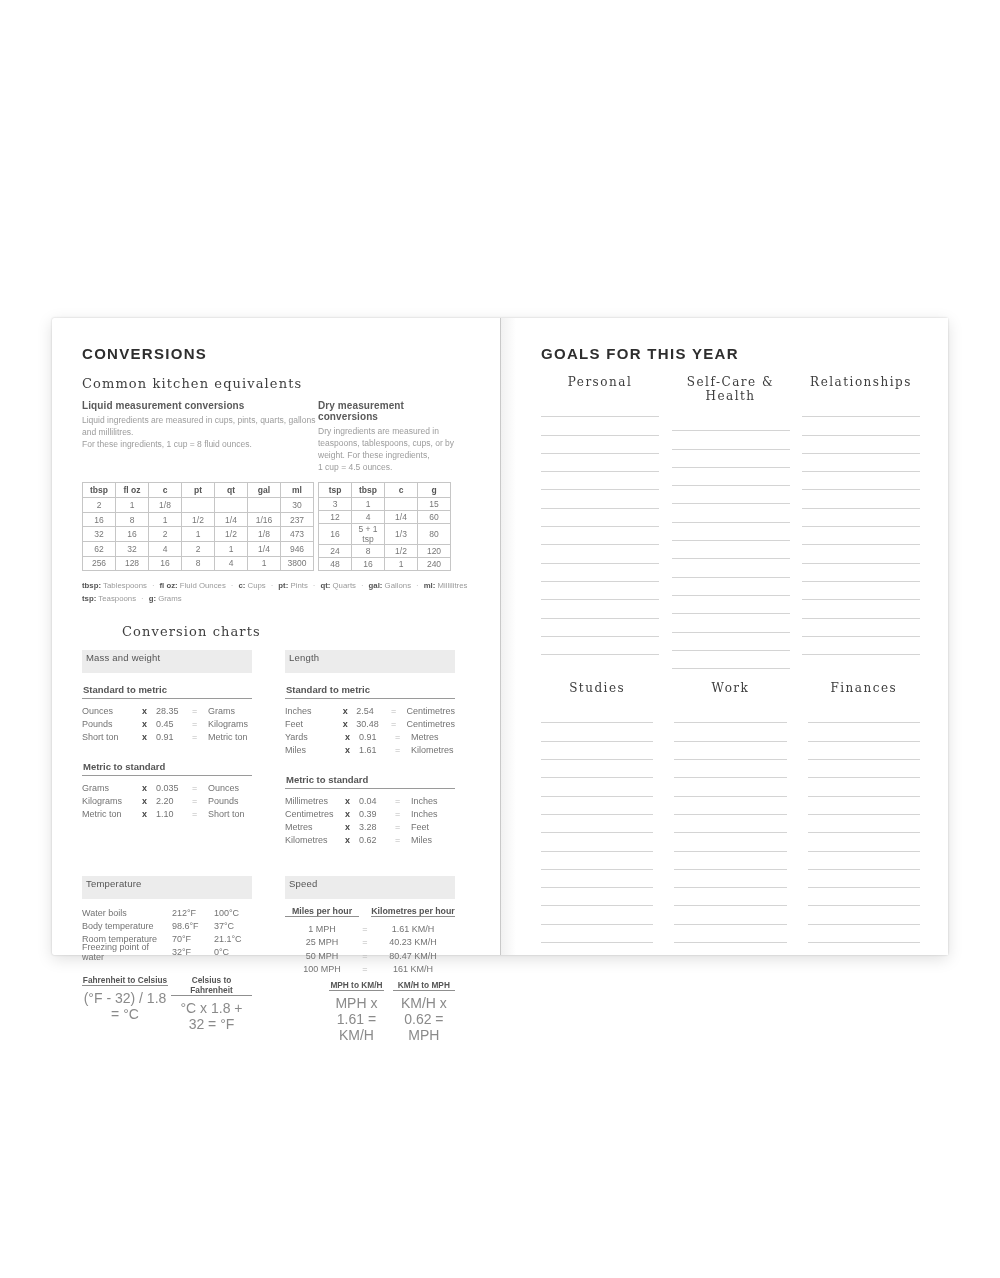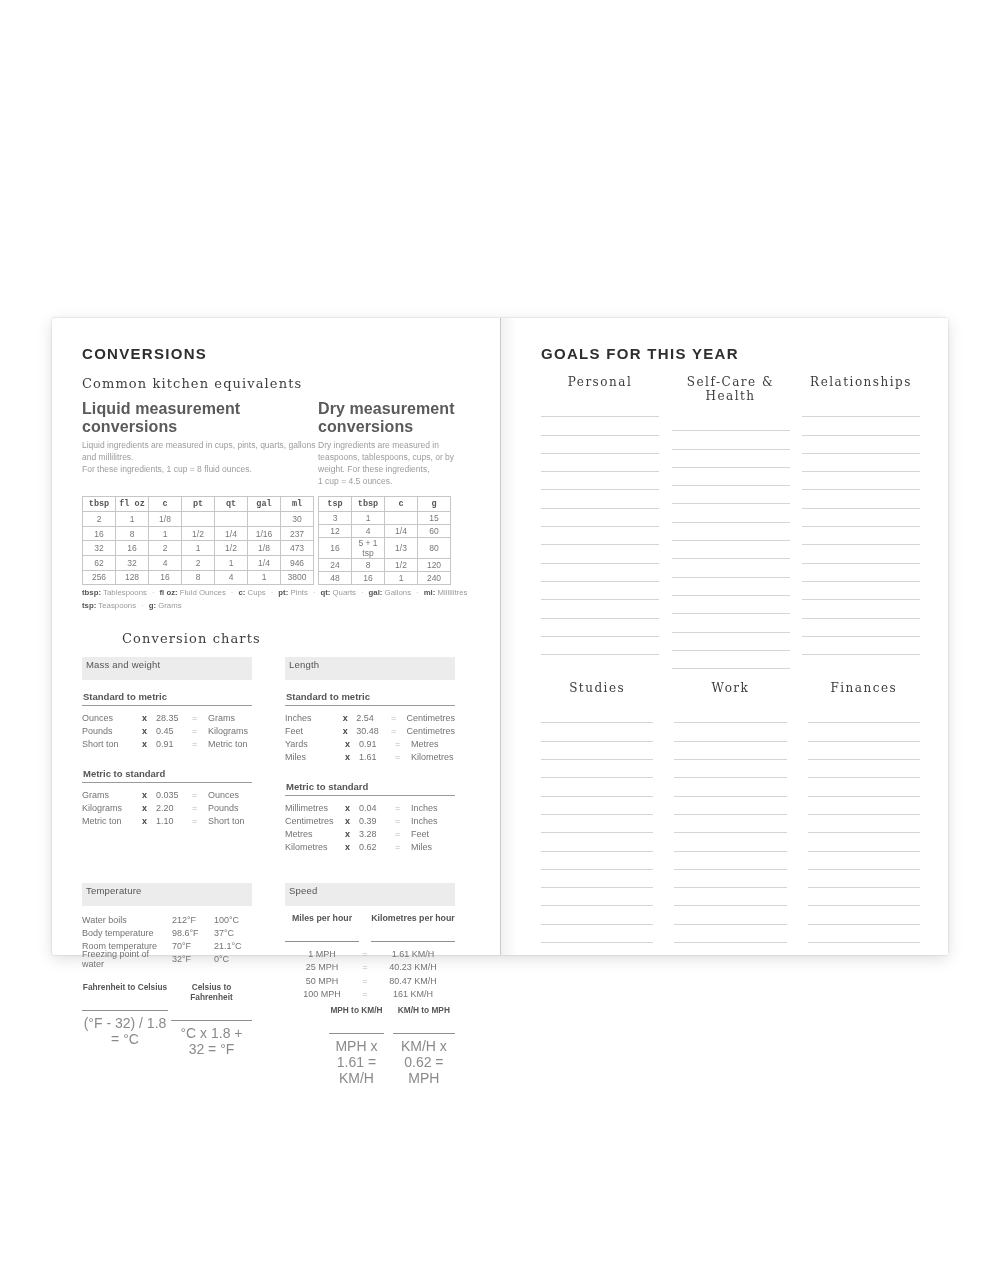--- a/index.html
+++ b/index.html
@@ -13,32 +13,32 @@
                 background:linear-gradient(to right,#f1f1f1 0px,#ffffff 15px); }
 
   .big-title { font-size:15px; font-weight:bold; letter-spacing:1.3px; color:#2e2e2e; }
 
   .serif-h { font-family:"DejaVu Serif",serif; font-size:13px; letter-spacing:1.1px; color:#3e3e3e; font-weight:normal; }
   .kitchen-h { margin-top:14px; }
 
   .kitchen-cols { display:flex; margin-top:9px; }
   .kcol-a { width:236px; }
   .kcol-b { width:140px; }
-  .k-sub  { font-size:16px; font-weight:bold; color:#5a5a5a; letter-spacing:.1px; margin-bottom:3px; }
+  .k-sub  { font-size:10px; font-weight:bold; color:#5a5a5a; letter-spacing:.1px; margin-bottom:3px; }
   .k-desc { font-size:8.5px; color:#9c9c9c; line-height:1.42; }
 
   .tables-row { display:flex; margin-top:9px; }
   table { border-collapse:collapse; table-layout:fixed; }
   .ltable { width:232px; }
   .dtable { width:133px; margin-left:4px; }
   th,td { border:1px solid #c6c6c6; font-size:8.5px; text-align:center; height:13px; padding:0 1px; overflow:hidden; }
-  th { color:#555; font-weight:bold; height:15px;font-family:Liberation Mono, monospace; }
+  th { color:#555; font-weight:bold; height:15px; }
   td { color:#777; }
 
-  .legend { margin-top:2px; font-size:7.8px; color:#9a9a9a; line-height:1.6; }
+  .legend { margin-top:9px; font-size:7.8px; color:#9a9a9a; line-height:1.6; }
   .legend b { color:#555; }
   .fn-item::after { content:"·"; margin:0 5px; color:#c0c0c0; }
   .fn-item:last-child::after { content:""; margin:0; }
 
   .charts-h { margin-top:19px;margin-left:40px; }
 
   .chart-grid { display:flex; margin-top:11px; }
   .cg-col { width:170px; }
   .cg-col + .cg-col { margin-left:33px; }
   .bar { background:#ececec; font-size:9.5px; color:#555; padding:2px 0 10px 4px; letter-spacing:.2px; }
@@ -55,21 +55,21 @@
   .chart-grid-2 { margin-top:30px; }
   .temp-rows { margin-top:7px; }
   .temp-row { display:flex; font-size:9px; color:#737373; height:13px; align-items:center; }
   .t-label { flex:1; }
   .t-f { width:42px; }
   .t-c { width:38px; }
 
   .ft-row { display:flex; margin-top:17px;justify-content:center; }
   .ft-col { width:86px; }
   .ft-col + .ft-col { margin-left:3px; width:81px; }
-  .mini-h { font-size:8.3px; font-weight:bold; color:#555; text-align:center; border-bottom:1px solid #8f8f8f; padding-bottom:18px; }
+  .mini-h { font-size:8.3px; font-weight:bold; color:#555; text-align:center; border-bottom:1px solid #8f8f8f; padding-bottom:0; }
   .mini-f { font-size:14px; color:#8a8a8a; text-align:center; margin-top:4px; }
 
   .speed-heads { display:flex; margin-top:7px; }
   .sp-c1 { width:74px; }
   .sp-gap { width:12px; }
   .sp-c2 { width:84px; }
   .sp-h { font-size:8.8px; }
   .sp-rows { margin-top:3px; }
   .sp-row { display:flex; font-size:9px; color:#737373; height:13.5px; align-items:flex-end; }
   .sp-mph { width:74px; text-align:center; }

